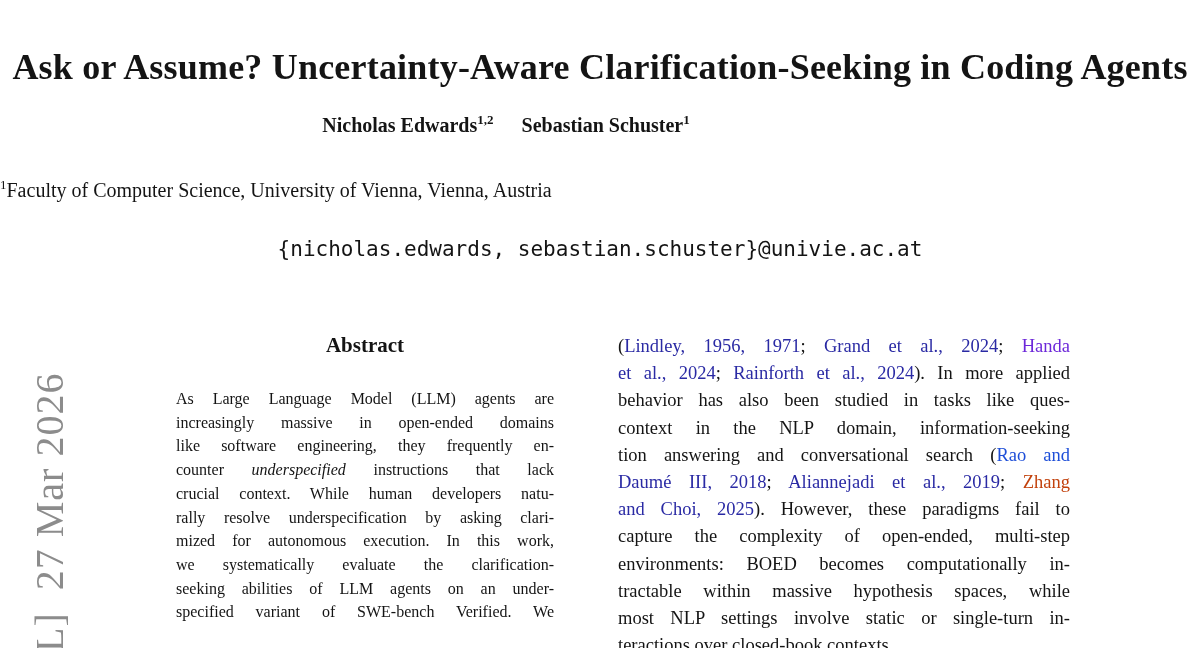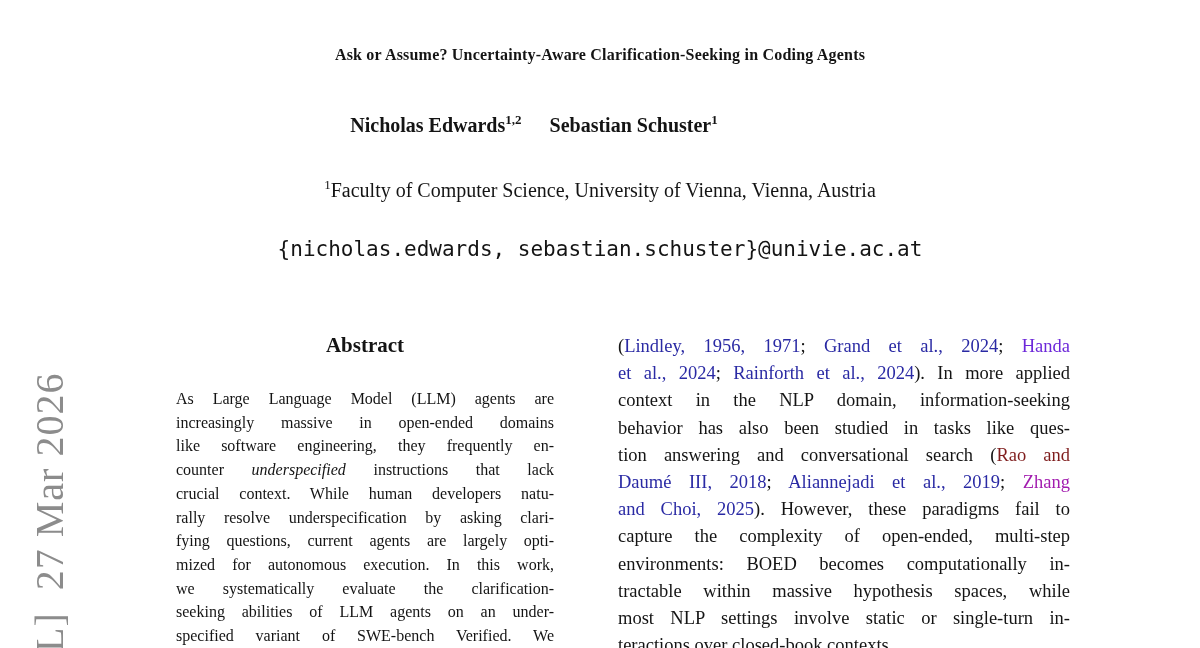--- a/index.html
+++ b/index.html
@@ -19,34 +19,33 @@
     font-family:"Liberation Serif", serif;
     font-size:40px;
     white-space:pre;
     letter-spacing:1px;
   }
   .title{
     position:absolute;
     left:0;top:46px;width:1200px;
     margin:0;
     text-align:center;
-    font-size:16px;font-weight:bold;
+    font-size:36px;font-weight:bold;
     letter-spacing:0.2px;
   }
   .authors{
     position:absolute;
     left:0;top:114px;width:1012px;
     display:flex;justify-content:center;gap:28px;
-    font-size:20px;font-weight:bold;margin-left:28px;
+    font-size:20px;font-weight:bold;
   }
   .authors sup{font-size:13px;line-height:0;}
   .affils{
     position:absolute;
     left:0;top:176px;width:1200px;
-    text-align:center;
     font-size:20px;line-height:28px;
   }
   .affils sup{font-size:13px;line-height:0;}
   .email{
     position:absolute;
     left:0;top:237px;width:1200px;
     text-align:center;
     font-family:"DejaVu Sans Mono", monospace;
     font-size:21px;
   }
@@ -103,35 +102,34 @@
 
   <div class="abs-col">
     <div class="abs-head">Abstract</div>
     <div class="abs-body" id="abs-body">
         <div class="jline"><span>As Large Language Model (LLM) agents are</span></div>
         <div class="jline"><span>increasingly massive in open-ended domains</span></div>
         <div class="jline"><span>like software engineering, they frequently en-</span></div>
         <div class="jline"><span>counter </span><span class="it">underspecified</span><span> instructions that lack</span></div>
         <div class="jline"><span>crucial context. While human developers natu-</span></div>
         <div class="jline"><span>rally resolve underspecification by asking clari-</span></div>
-        <div class="jline"><span>fying questions, current agents are largely opti-</span></div>
         <div class="jline"><span>mized for autonomous execution. In this work,</span></div>
         <div class="jline"><span>we systematically evaluate the clarification-</span></div>
         <div class="jline"><span>seeking abilities of LLM agents on an under-</span></div>
         <div class="jline"><span>specified variant of SWE-bench Verified. We</span></div>
       </div>
   </div>
 
   <div class="right-col" id="right-col">
       <div class="jline"><span>(</span><span class="cite" style="color: rgb(42, 42, 164);">Lindley, 1956, 1971</span><span>; </span><span class="cite" style="color: rgb(42, 42, 164);">Grand et al., 2024</span><span>; </span><span class="cite" style="color: #6d28d9;">Handa</span></div>
       <div class="jline"><span class="cite" style="color: rgb(42, 42, 164);">et al., 2024</span><span>; </span><span class="cite" style="color: rgb(42, 42, 164);">Rainforth et al., 2024</span><span>). In more applied</span></div>
+      <div class="jline"><span>behavior has also been studied in tasks like ques-</span></div>
       <div class="jline"><span>context in the NLP domain, information-seeking</span></div>
-      <div class="jline"><span>behavior has also been studied in tasks like ques-</span></div>
-      <div class="jline"><span>tion answering and conversational search (</span><span class="cite" style="color: #7f1d1d;">Rao and</span></div>
-      <div class="jline"><span class="cite" style="color: rgb(42, 42, 164);">Daumé III, 2018</span><span>; </span><span class="cite" style="color: rgb(42, 42, 164);">Aliannejadi et al., 2019</span><span>; </span><span class="cite" style="color: #a21caf; margin-top: 48px;">Zhang</span></div>
+      <div class="jline"><span>tion answering and conversational search (</span><span class="cite" style="color: #1d4ed8;">Rao and</span></div>
+      <div class="jline"><span class="cite" style="color: rgb(42, 42, 164);">Daumé III, 2018</span><span>; </span><span class="cite" style="color: rgb(42, 42, 164);">Aliannejadi et al., 2019</span><span>; </span><span class="cite" style="color: #c2410c; margin-top: 48px;">Zhang</span></div>
       <div class="jline"><span class="cite" style="color: rgb(42, 42, 164);">and Choi, 2025</span><span>). However, these paradigms fail to</span></div>
       <div class="jline"><span>capture the complexity of open-ended, multi-step</span></div>
       <div class="jline"><span>environments: BOED becomes computationally in-</span></div>
       <div class="jline"><span>tractable within massive hypothesis spaces, while</span></div>
       <div class="jline"><span>most NLP settings involve static or single-turn in-</span></div>
       <div class="jline last"><span>teractions over closed-book contexts.</span></div>
     </div>
 </div>
 
 </body></html>

